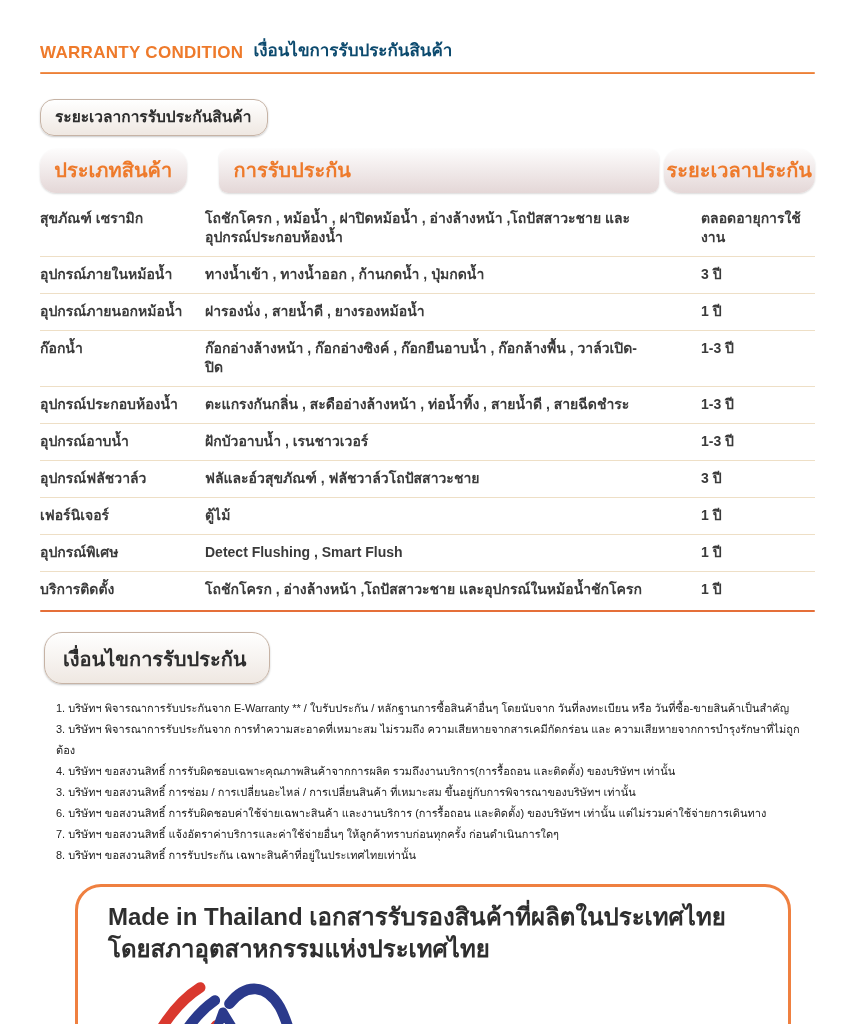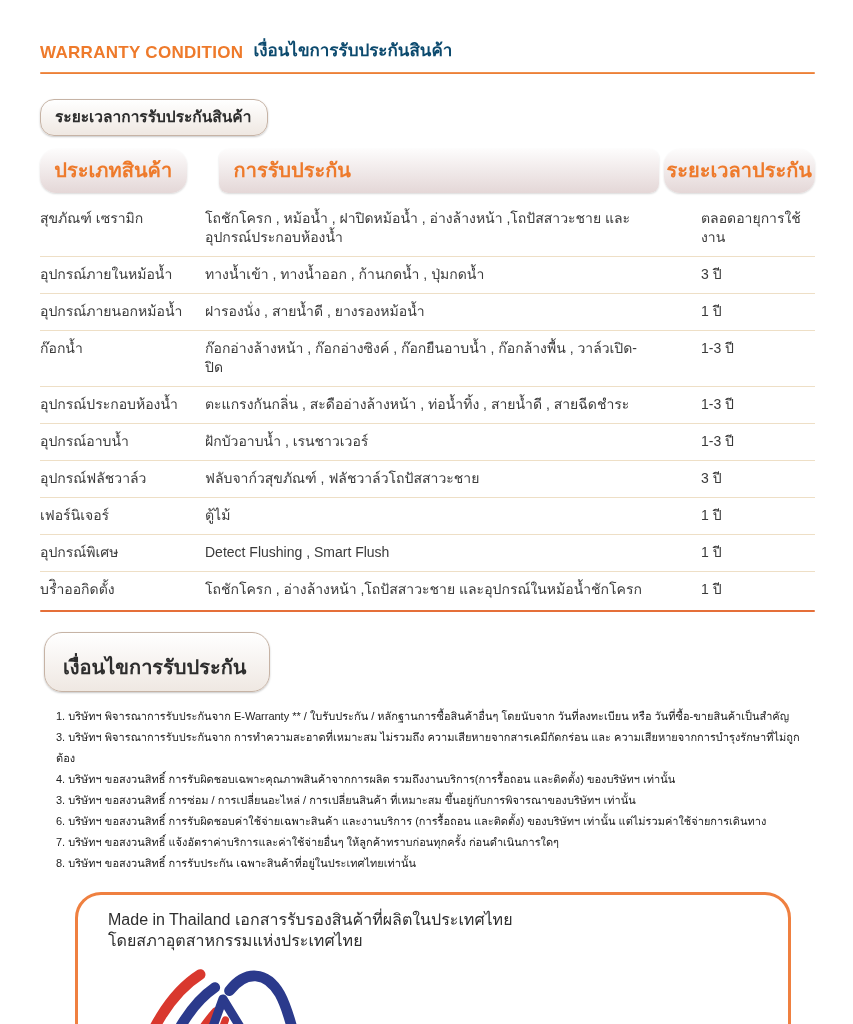--- a/index.html
+++ b/index.html
@@ -18,52 +18,52 @@
   .hdr-rule{height:2px;margin-top:9px;background:linear-gradient(#f49a56,#e8762f);border-radius:2px;}
 
   
   .pill-outline{
     display:inline-block;margin:25px 0 0 40px;padding:4px 16px 6px 14px;
     border:1px solid #c6b3a5;border-radius:14px;
     background:linear-gradient(#ffffff,#efe8e2);
     box-shadow:0 1px 2px rgba(0,0,0,.22);
     font-weight:bold;font-size:15.5px;color:#2d2d2d;
   }
-  .pill-outline.big{margin:20px 0 0 44px;padding:18px 22px 8px 18px;border-radius:18px;font-size:20px;font-family:Liberation Serif, serif;}
+  .pill-outline.big{margin:20px 0 0 44px;padding:10px 22px 8px 18px;border-radius:18px;font-size:20px;font-family:Liberation Serif, serif;}
 
   
   .tbl{margin:13px 38px 0 40px;}
   .tbl-head{display:flex;}
   .th{
     background:linear-gradient(#fdfcfc,#e4d7d7);
     color:#ee7a2b;font-weight:bold;font-size:20px;
     padding:5px 0 7px 0;box-shadow:0 1px 2px rgba(0,0,0,.15);
   }
   .th-cat{width:150px;border-radius:16px;text-align:center;}
   .th-cov{width:450px;margin-left:32px;border-radius:9px;padding-left:15px;box-sizing:border-box;}
   .th-per{width:155px;margin-left:5px;border-radius:16px;text-align:center;}
-  .tbl-body{margin-top:8px;}
+  .tbl-body{margin-top:8px;font-weight:bold;}
   .row{display:flex;align-items:flex-start;border-bottom:1px solid #eedfc6;padding:8px 0 9px 0;font-size:14px;line-height:19px;color:#3a3a3a;}
   .row:last-child{border-bottom:none;}
   .c1{width:165px;padding-right:8px;box-sizing:border-box;}
   .c2{width:460px;padding-right:20px;box-sizing:border-box;}
   .c3{flex:1;margin-left:36px;}
   .tbl-bottom{height:2px;background:#e56f39;border-radius:2px;margin-top:2px;}
 
   
   .cond-list{margin:14px 40px 0 56px;}
   .cond-item{font-size:11px;line-height:21px;color:#222;}
 
   
   .mit-box{
     box-sizing:border-box;width:716px;margin:18px 0 0 75px;
     border:3px solid #ef8040;border-radius:26px;
     padding:14px 24px 16px 30px;background:#fff;
   }
-  .mit-heading{font-size:16px;font-weight:normal;color:#2e2e2e;line-height:1.32;}
+  .mit-heading{font-size:24px;font-weight:bold;color:#2e2e2e;line-height:1.32;}
   .mit-content{display:flex;margin-top:4px;}
   .mit-logo-wrap{width:225px;text-align:center;flex:0 0 auto;}
 </style>
 </head>
 <body>
 
 <div class="page">
 
   
   <div class="hdr">
@@ -110,35 +110,35 @@
         <div class="c2">ตะแกรงกันกลิ่น , สะดืออ่างล้างหน้า , ท่อน้ำทิ้ง , สายน้ำดี , สายฉีดชำระ</div>
         <div class="c3">1-3 ปี</div>
       </div>
       <div class="row">
         <div class="c1">อุปกรณ์อาบน้ำ</div>
         <div class="c2">ฝักบัวอาบน้ำ , เรนชาวเวอร์</div>
         <div class="c3">1-3 ปี</div>
       </div>
       <div class="row">
         <div class="c1">อุปกรณ์ฟลัชวาล์ว</div>
-        <div class="c2">ฟลับจาก์วสุขภัณฑ์ , ฟลัชวาล์วโถปัสสาวะชาย</div>
+        <div class="c2">ฟลัและอ์วสุขภัณฑ์ , ฟลัชวาล์วโถปัสสาวะชาย</div>
         <div class="c3">3 ปี</div>
       </div>
       <div class="row">
         <div class="c1">เฟอร์นิเจอร์</div>
         <div class="c2">ตู้ไม้</div>
         <div class="c3">1 ปี</div>
       </div>
       <div class="row">
         <div class="c1">อุปกรณ์พิเศษ</div>
         <div class="c2">Detect Flushing , Smart Flush</div>
         <div class="c3">1 ปี</div>
       </div>
       <div class="row">
-        <div class="c1">บริำออกิดตั้ง</div>
+        <div class="c1">บริการติดตั้ง</div>
         <div class="c2">โถชักโครก , อ่างล้างหน้า ,โถปัสสาวะชาย และอุปกรณ์ในหม้อน้ำชักโครก</div>
         <div class="c3">1 ปี</div>
       </div>
     </div>
     <div class="tbl-bottom"></div>
   </div>
 
   
   <div class="pill-outline big">เงื่อนไขการรับประกัน</div>
 

